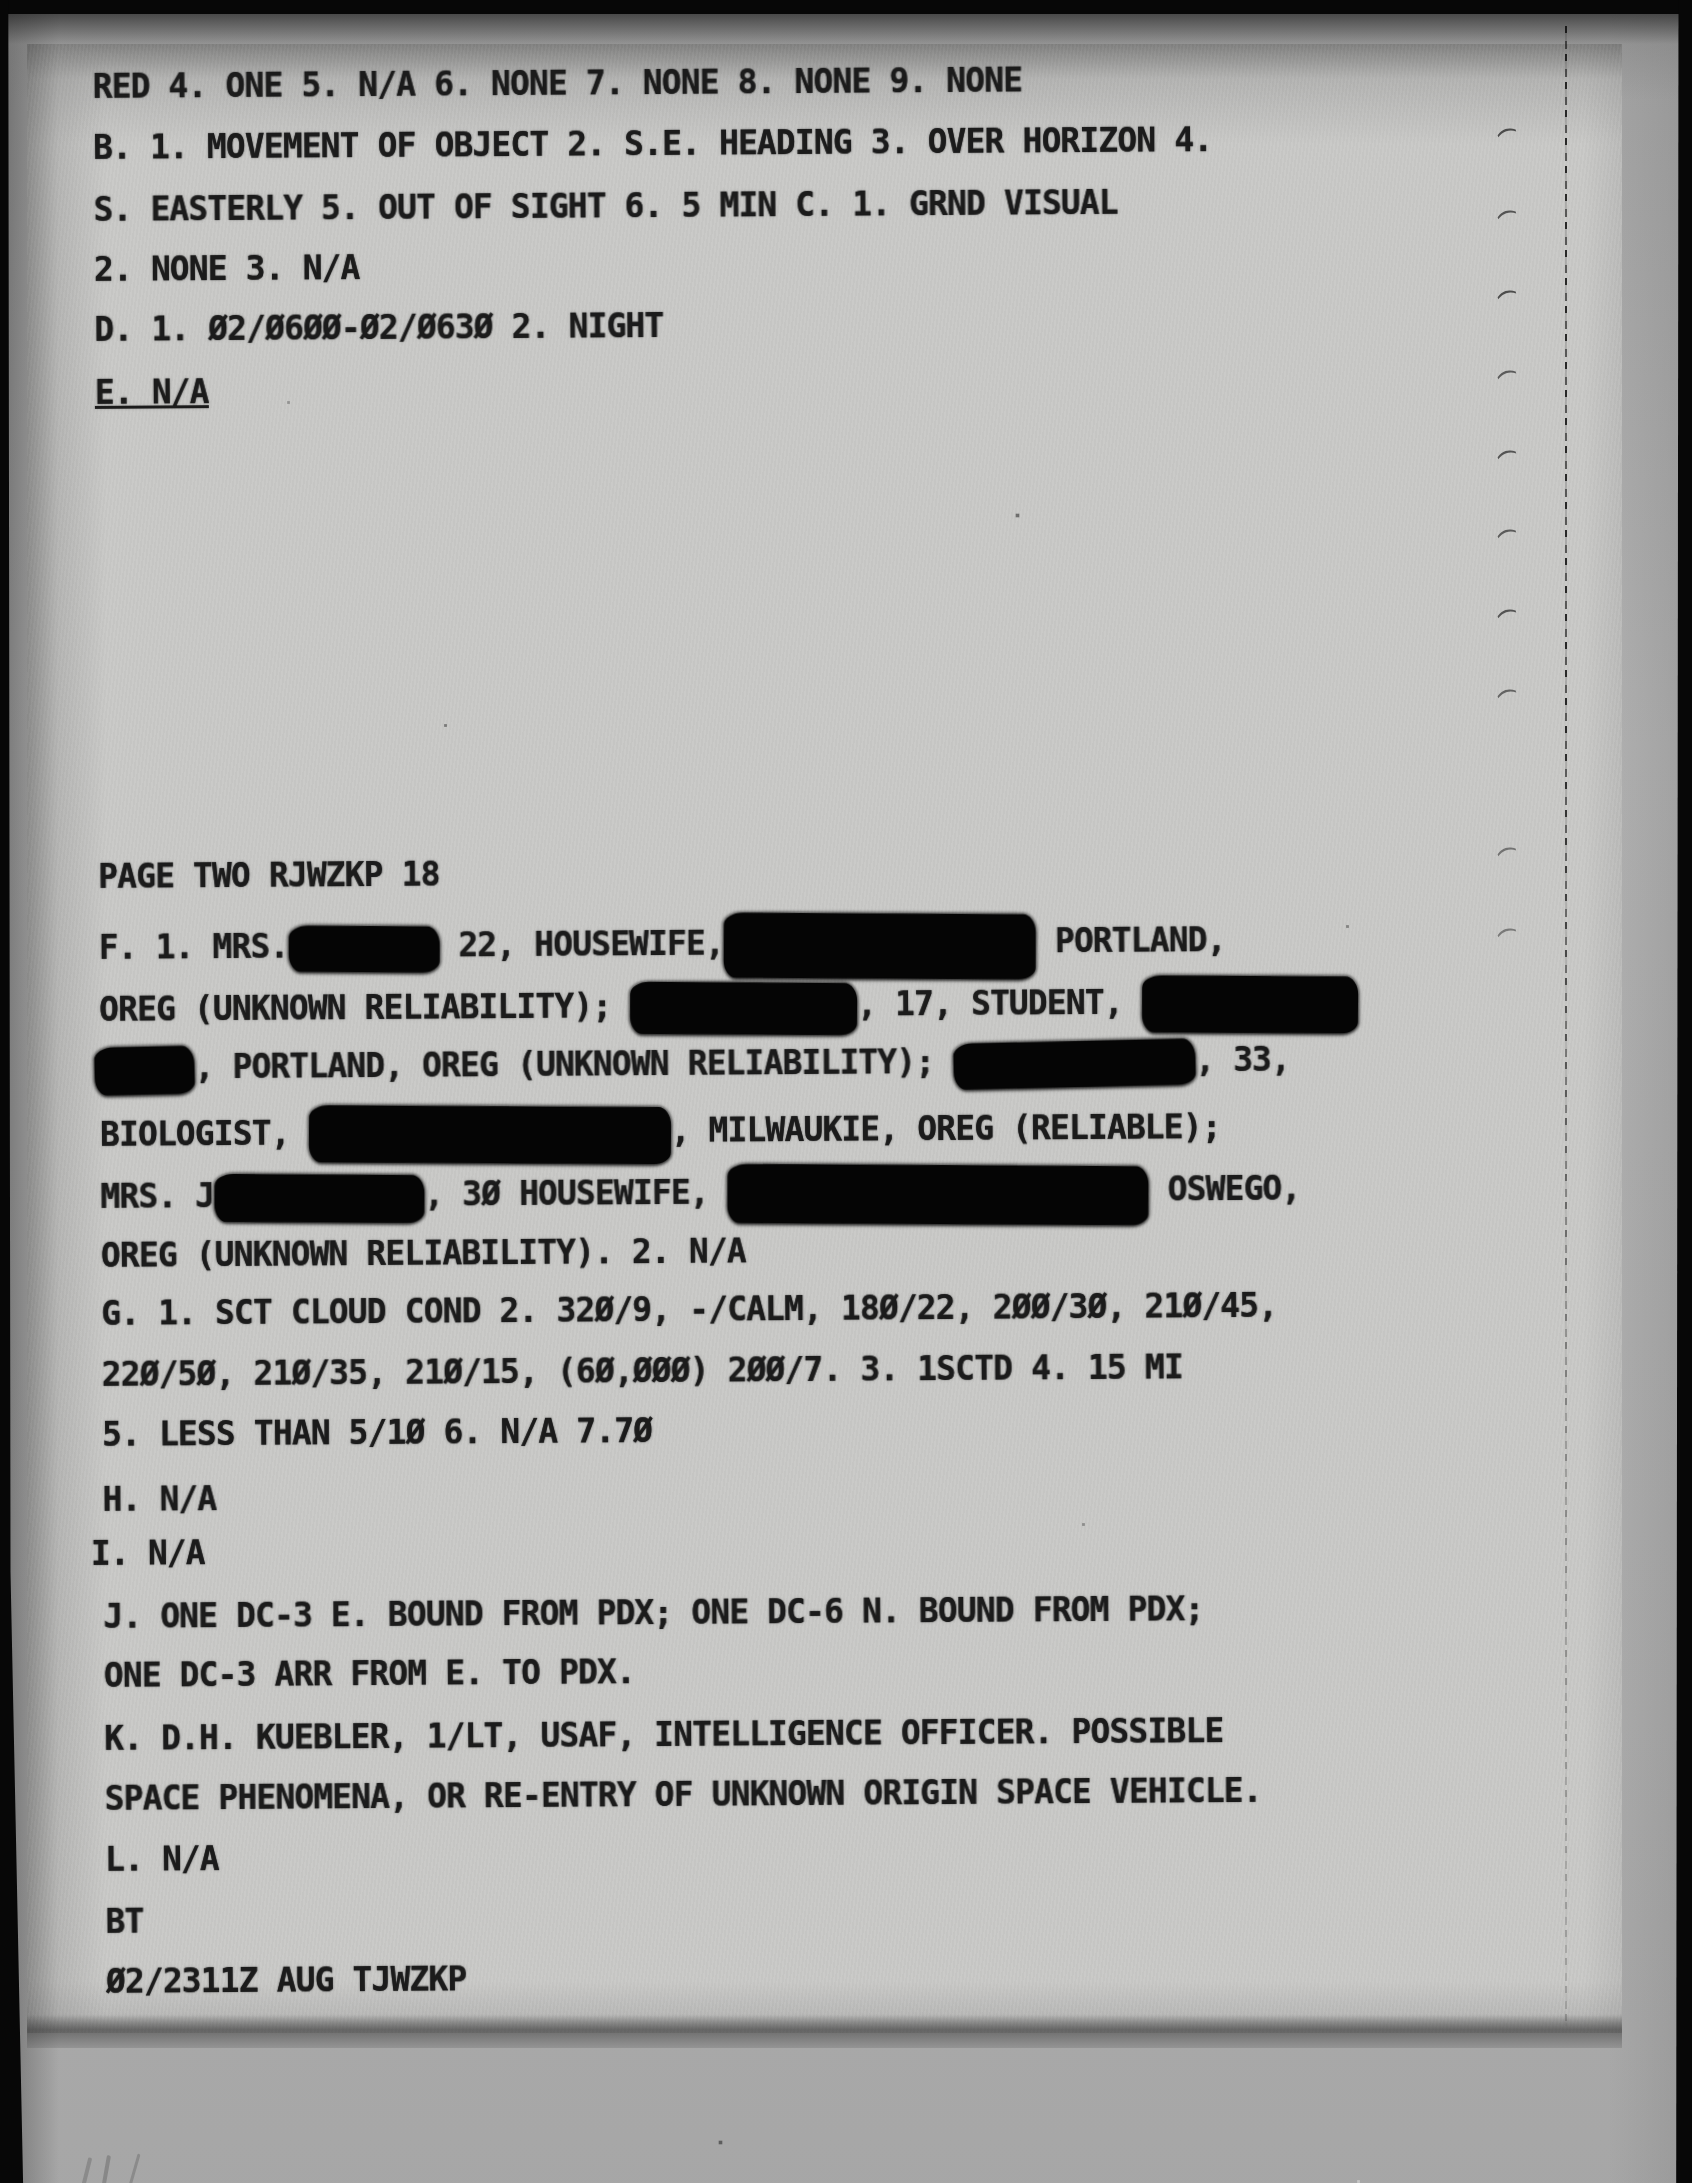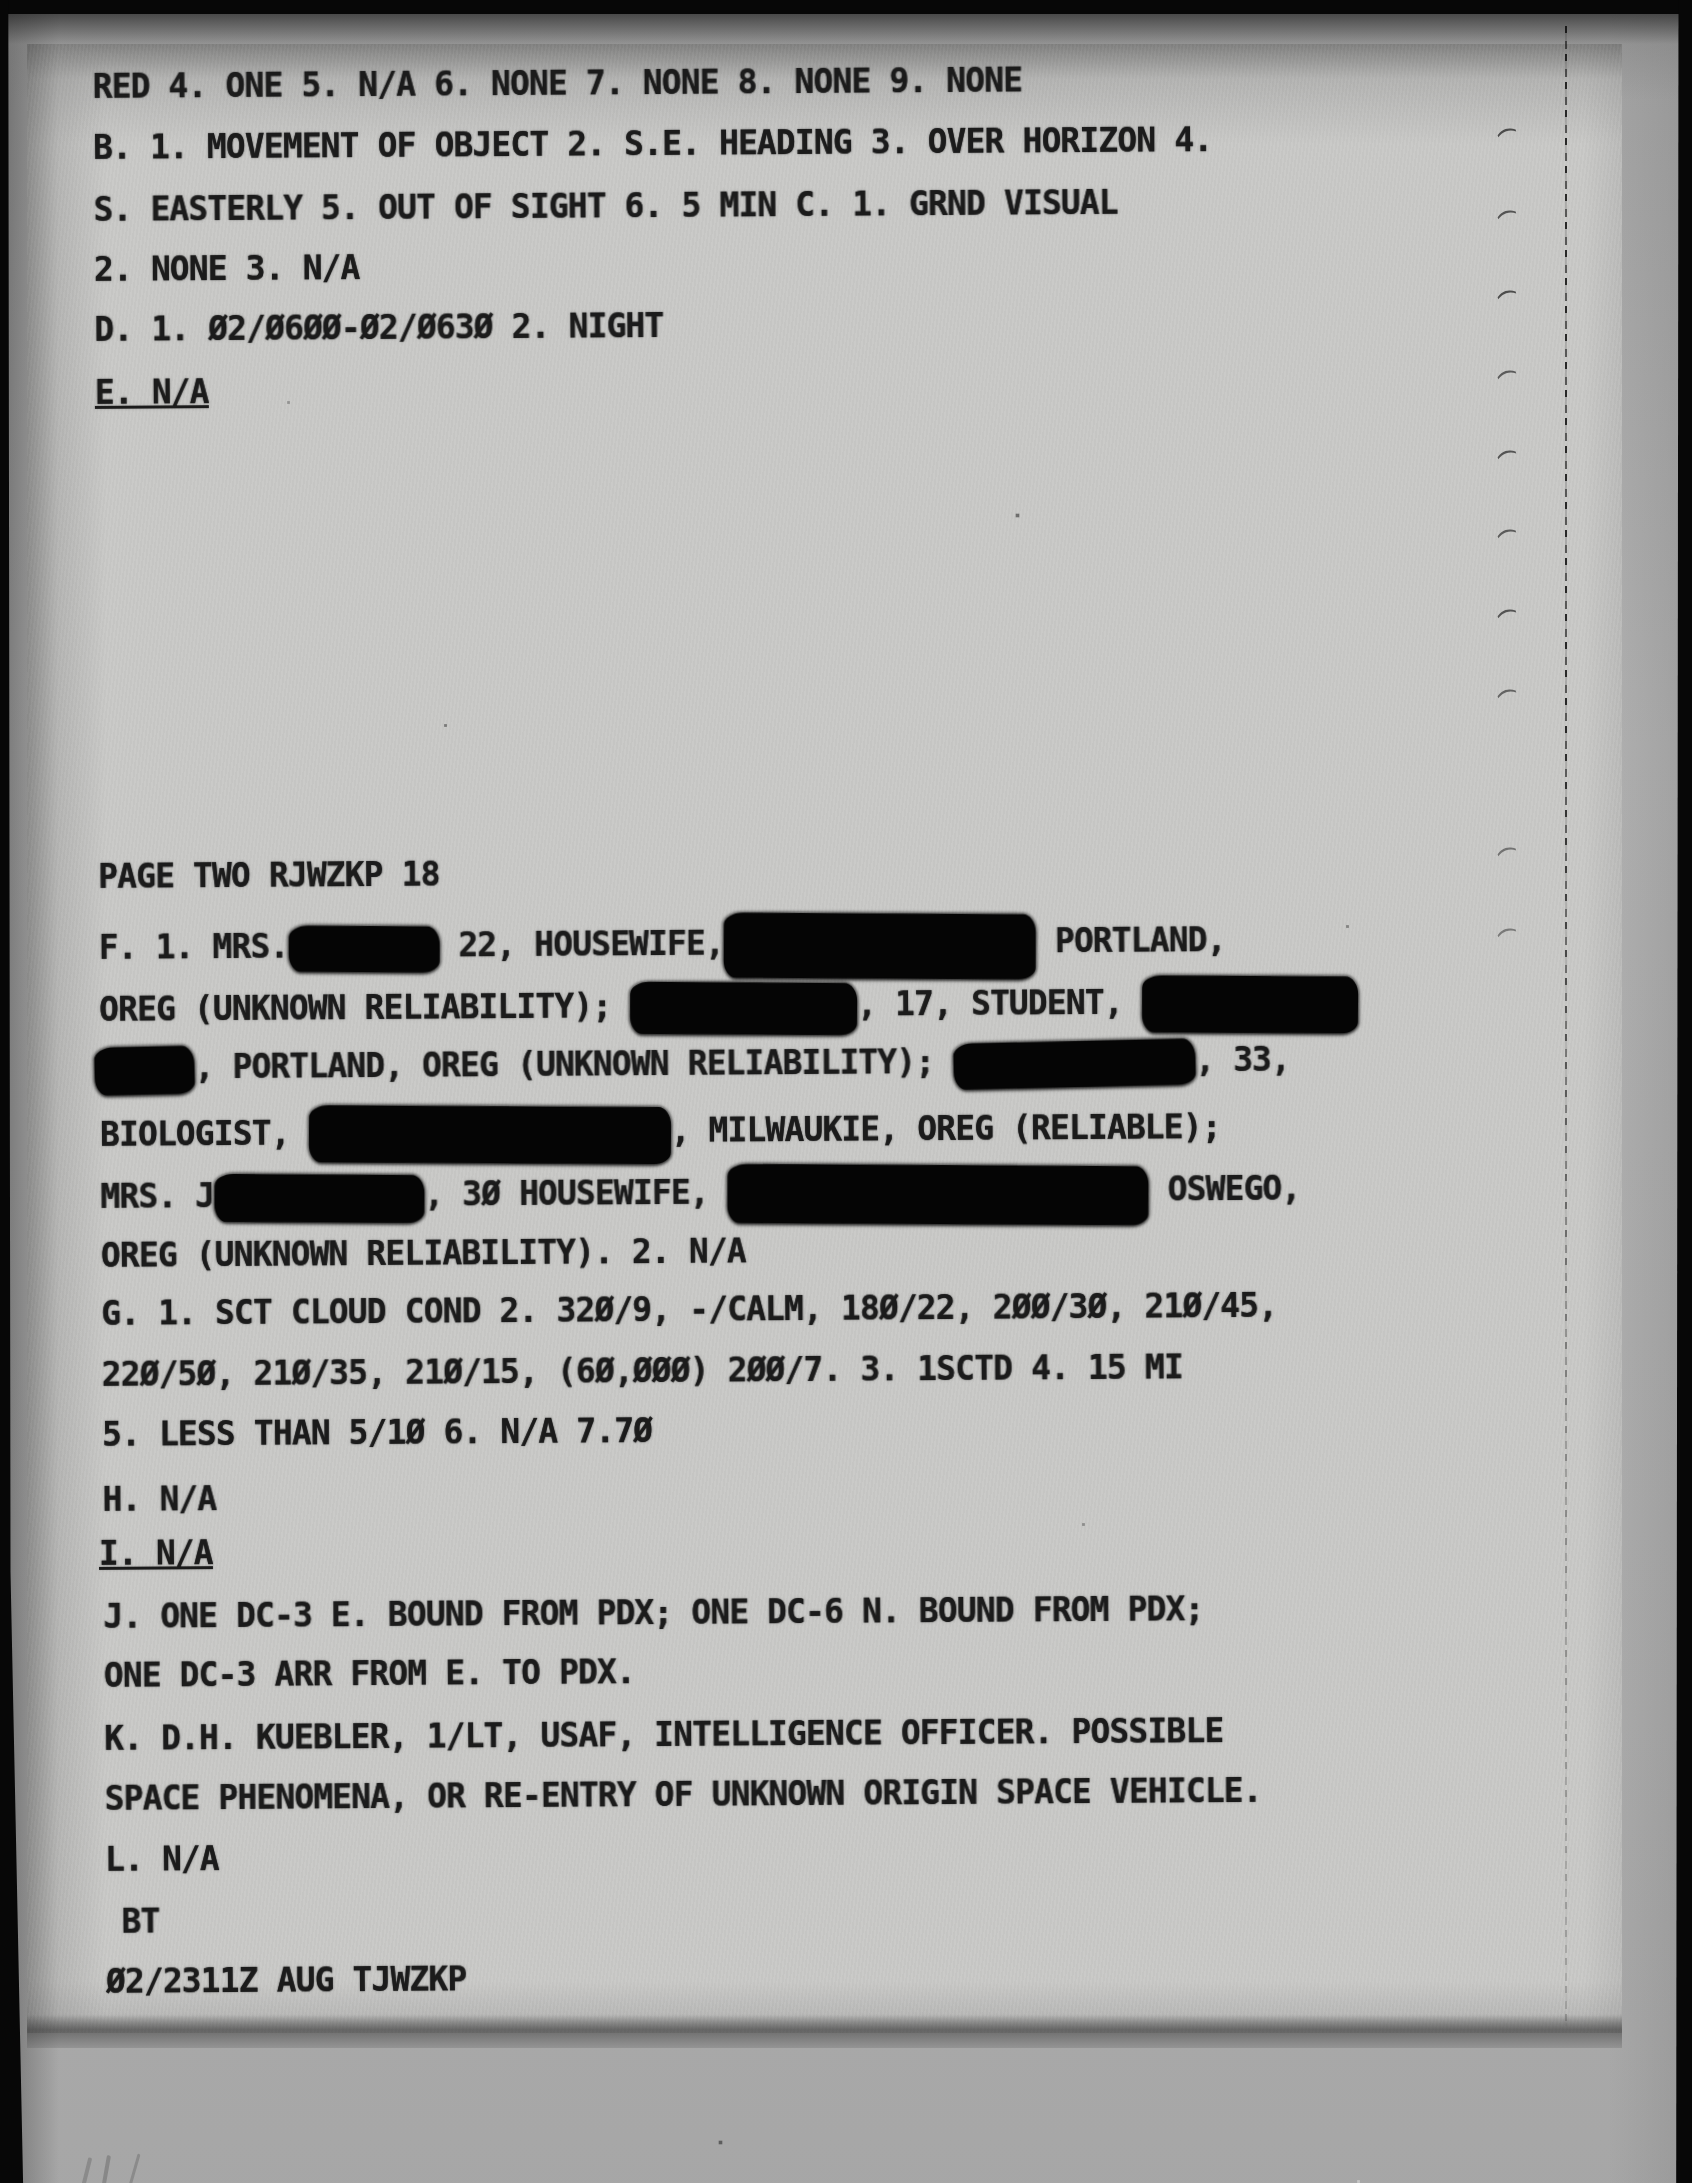--- a/index.html
+++ b/index.html
@@ -110,27 +110,27 @@
       <div class="tline" style="top: 919px; left: 100px;"><span>F. 1. MRS.</span><span class="red" style="width: 151px; height: 46px; vertical-align: -15px; transform: rotate(0.7deg);"></span><span> 22, HOUSEWIFE,</span><span class="red" style="width: 312px; height: 65px; vertical-align: -25px; transform: rotate(0.7deg);"></span><span> PORTLAND,</span></div>
       <div class="tline" style="top: 984px; left: 100px;"><span>OREG (UNKNOWN RELIABILITY); </span><span class="red" style="width: 227px; height: 52px; vertical-align: -18.3px; transform: rotate(0.7deg);"></span><span>, 17, STUDENT, </span><span class="red" style="width: 216px; height: 57px; vertical-align: -20.5px; transform: rotate(0.7deg);"></span></div>
       <div class="tline" style="top: 1047px; left: 95px;"><span class="red" style="width: 100px; height: 48px; vertical-align: -16px; transform: rotate(-0.9deg);"></span><span>, PORTLAND, OREG (UNKNOWN RELIABILITY); </span><span class="red" style="width: 242px; height: 46px; vertical-align: -15px; transform: rotate(-0.9deg);"></span><span>, 33,</span></div>
       <div class="tline" style="top: 1109px; left: 100px;"><span>BIOLOGIST, </span><span class="red" style="width: 362px; height: 57px; vertical-align: -20.5px; transform: rotate(0.7deg);"></span><span>, MILWAUKIE, OREG (RELIABLE);</span></div>
       <div class="tline" style="top: 1171px; left: 100px;"><span>MRS. J</span><span class="red" style="width: 210px; height: 48px; vertical-align: -16px; transform: rotate(0.7deg);"></span><span>, 3Ø HOUSEWIFE, </span><span class="red" style="width: 421px; height: 59px; vertical-align: -21.6px; transform: rotate(0.7deg);"></span><span> OSWEGO,</span></div>
       <div class="tline" style="top: 1239px; left: 100px;"><span>OREG (UNKNOWN RELIABILITY). 2. N/A</span></div>
       <div class="tline" style="top: 1297px; left: 100px;"><span>G. 1. SCT CLOUD COND 2. 32Ø/9, -/CALM, 18Ø/22, 2ØØ/3Ø, 21Ø/45,</span></div>
       <div class="tline" style="top: 1358px; left: 100px;"><span>22Ø/5Ø, 21Ø/35, 21Ø/15, (6Ø,ØØØ) 2ØØ/7. 3. 1SCTD 4. 15 MI</span></div>
       <div class="tline" style="top: 1418px; left: 100px;"><span>5. LESS THAN 5/1Ø 6. N/A 7.7Ø</span></div>
       <div class="tline" style="top: 1483px; left: 100px;"><span>H. N/A</span></div>
-      <div class="tline" style="top: 1537px; left: 96px; text-decoration: underline;"><span>I. N/A</span></div>
+      <div class="tline" style="top: 1537px; left: 88px;"><span>I. N/A</span></div>
       <div class="tline" style="top: 1600px; left: 100px;"><span>J. ONE DC-3 E. BOUND FROM PDX; ONE DC-6 N. BOUND FROM PDX;</span></div>
       <div class="tline" style="top: 1659px; left: 100px;"><span>ONE DC-3 ARR FROM E. TO PDX.</span></div>
       <div class="tline" style="top: 1722px; left: 100px;"><span>K. D.H. KUEBLER, 1/LT, USAF, INTELLIGENCE OFFICER. POSSIBLE</span></div>
       <div class="tline" style="top: 1782px; left: 100px;"><span>SPACE PHENOMENA, OR RE-ENTRY OF UNKNOWN ORIGIN SPACE VEHICLE.</span></div>
       <div class="tline" style="top: 1843px; left: 100px;"><span>L. N/A</span></div>
-      <div class="tline" style="top: 1905px; left: 100px; margin-left: 16px;"><span>BT</span></div>
+      <div class="tline" style="top: 1905px; left: 100px;"><span>BT</span></div>
       <div class="tline" style="top: 1965px; left: 100px;"><span>Ø2/2311Z AUG TJWZKP</span></div>
     </div>
   <div id="marks-layer">
       <span class="mmark" style="left: 1502px; top: 117px; opacity: 0.8;">(</span>
       <span class="mmark" style="left: 1502px; top: 199px; opacity: 0.75;">(</span>
       <span class="mmark" style="left: 1502px; top: 279px; opacity: 0.8;">(</span>
       <span class="mmark" style="left: 1502px; top: 359px; opacity: 0.7;">(</span>
       <span class="mmark" style="left: 1502px; top: 439px; opacity: 0.75;">(</span>
       <span class="mmark" style="left: 1502px; top: 518px; opacity: 0.7;">(</span>
       <span class="mmark" style="left: 1502px; top: 598px; opacity: 0.75;">(</span>

